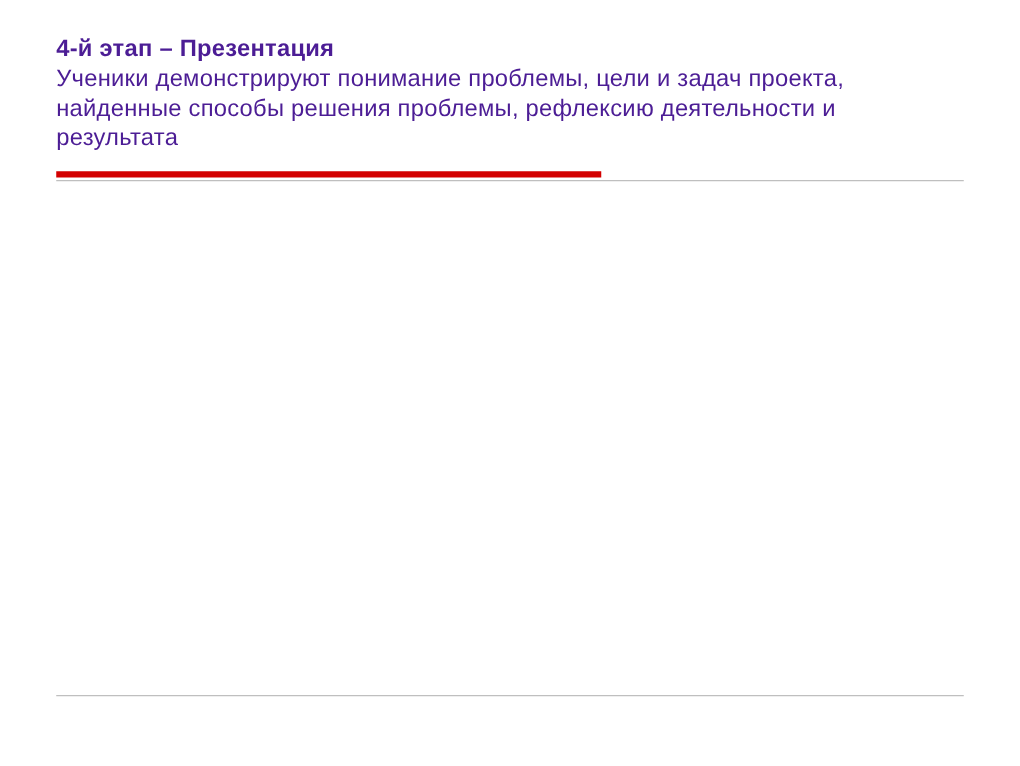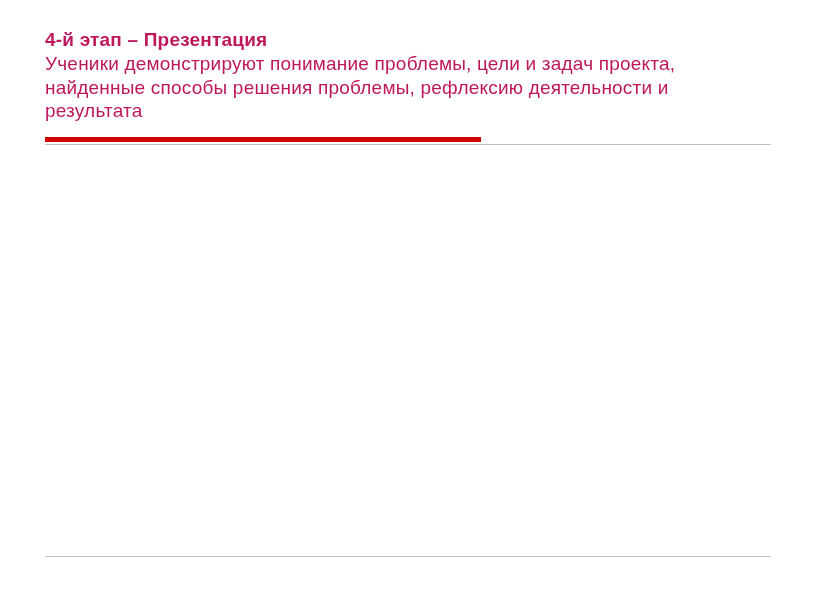--- a/index.html
+++ b/index.html
@@ -12,21 +12,21 @@
       height: 613px;
       background: #ffffff;
       font-family: Verdana, Geneva, sans-serif;
       position: relative;
       overflow: hidden;
     }
     .slide-container {
       padding: 28px 45px 0 45px;
     }
     .title-block {
-      color: #be185d;
+      color: #4c1d95;
       font-size: 19px;
       line-height: 1.25;
       letter-spacing: 0.2px;
     }
     .title-bold {
       font-weight: bold;
     }
     .title-normal {
       font-weight: normal;
     }

